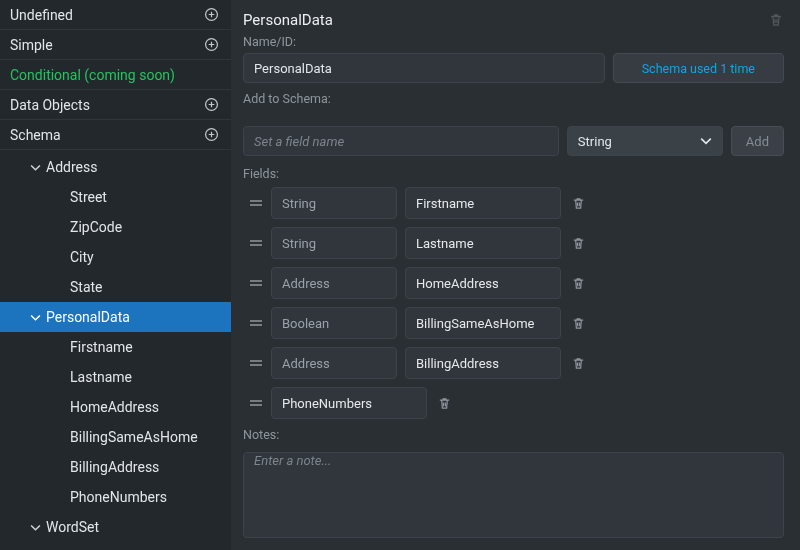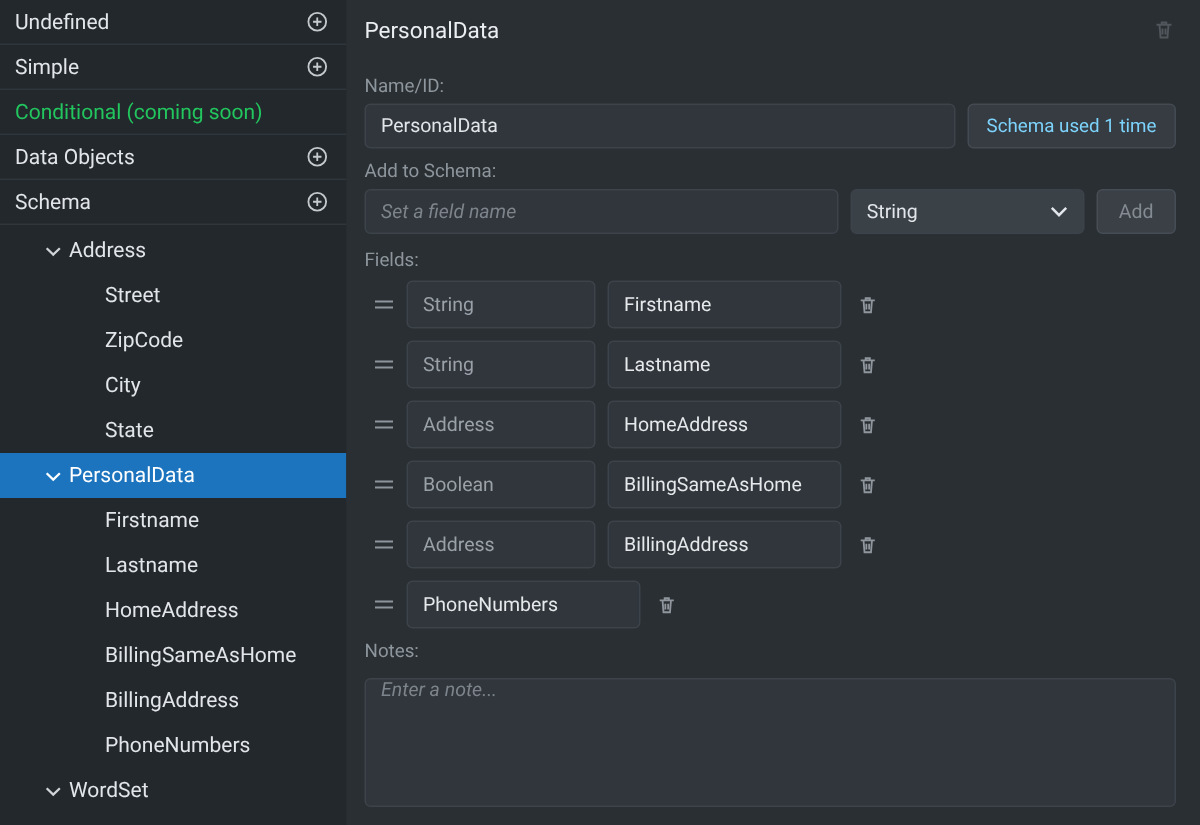--- a/index.html
+++ b/index.html
@@ -51,44 +51,44 @@
     flex: 1;
     padding: 10px 16px 12px 12px;
     background: #2a2f33;
     display: flex;
     flex-direction: column;
     position: relative;
   }
   .header-row { display:flex; align-items:center; justify-content:space-between; height:20px; }
   .title { font-size: 15px; color: #eceff2; font-weight: 400; }
   .trash-head { color:#50565c; cursor:pointer; }
-  .label { font-size: 12.5px; color: #8e969d; margin-top: 20px; margin-bottom: 4px; }
+  .label { font-size: 12.5px; color: #8e969d; margin-top: 4px; margin-bottom: 4px; }
   .row { display: flex; align-items: center; gap: 8px; }
   .input, .select, .btn {
     height: 30px;
     background: #30363b;
     border: 1px solid #3c434a;
     border-radius: 4px;
     color: #e2e6ea;
     padding: 0 10px;
     display: flex;
     align-items: center;
   }
   .input.name { flex: 1; }
   .badge {
     height: 30px;
-    padding: 0 12px;
+    padding: 0 28px;
     background: #363c42;
     border: 1px solid #434a51;
     border-radius: 4px;
-    color: #7dd3fc;
+    color: #0ea5e9;
     display: flex; align-items: center;
     font-size: 12.5px;
   }
-  .addrow { margin-top: 0; }
+  .addrow { margin-top: 16px; }
   .addrow .input { flex: 1; min-width: 0; }
   .addrow .input span { color: #7d848b; font-style: italic; }
   .select { width: 156px; justify-content: space-between; cursor: pointer; background:#3a4147; }
   .btn.add { background: #3a4046; color: #848b92; border:1px solid #464d54; cursor:default; padding:0 14px; }
   .fields-list { display:flex; flex-direction:column; gap:8px; margin-top:2px; }
   .field-row { display:flex; align-items:center; height:32px; }
   .drag { width:18px; color:#8e969d; margin-right:6px; margin-left:4px; display:flex; align-items:center; justify-content:center; cursor:grab; }
   .ftype {
     width: 126px; height:32px;
     background: #30363b;

